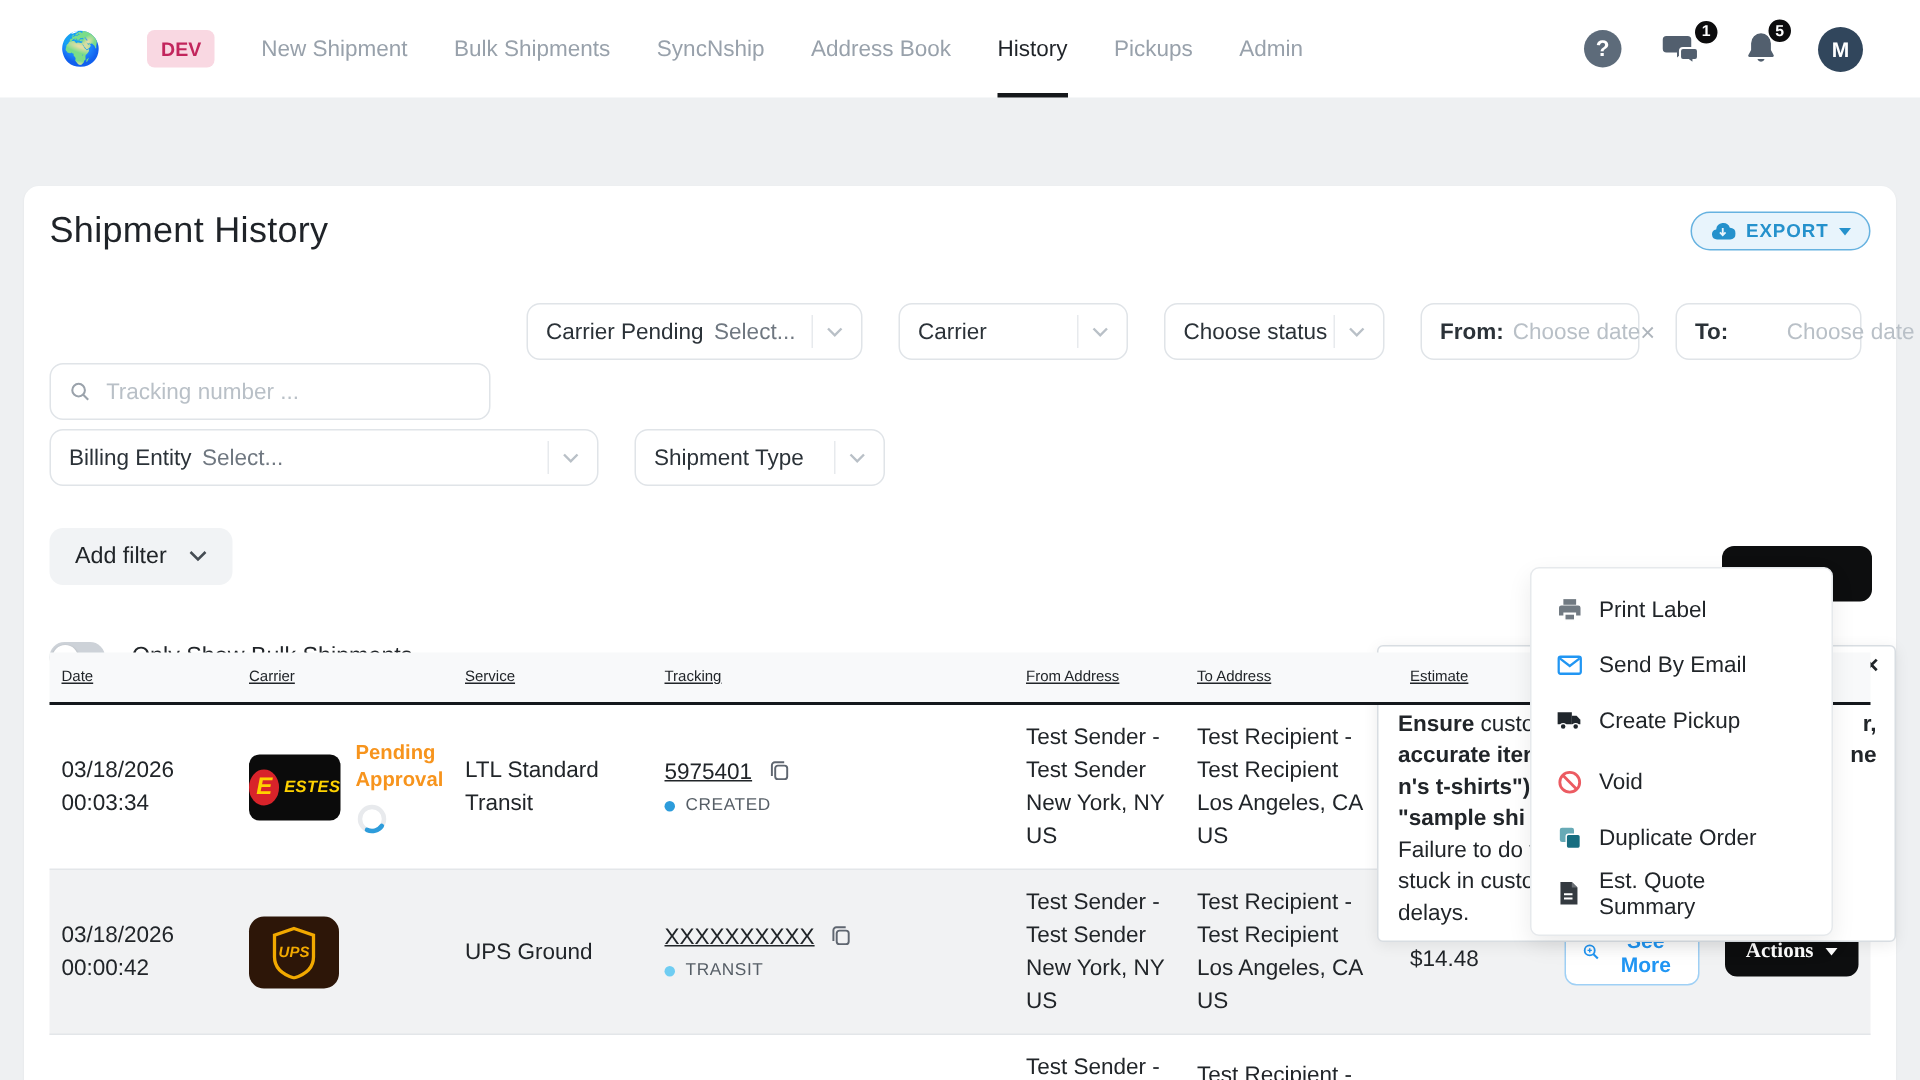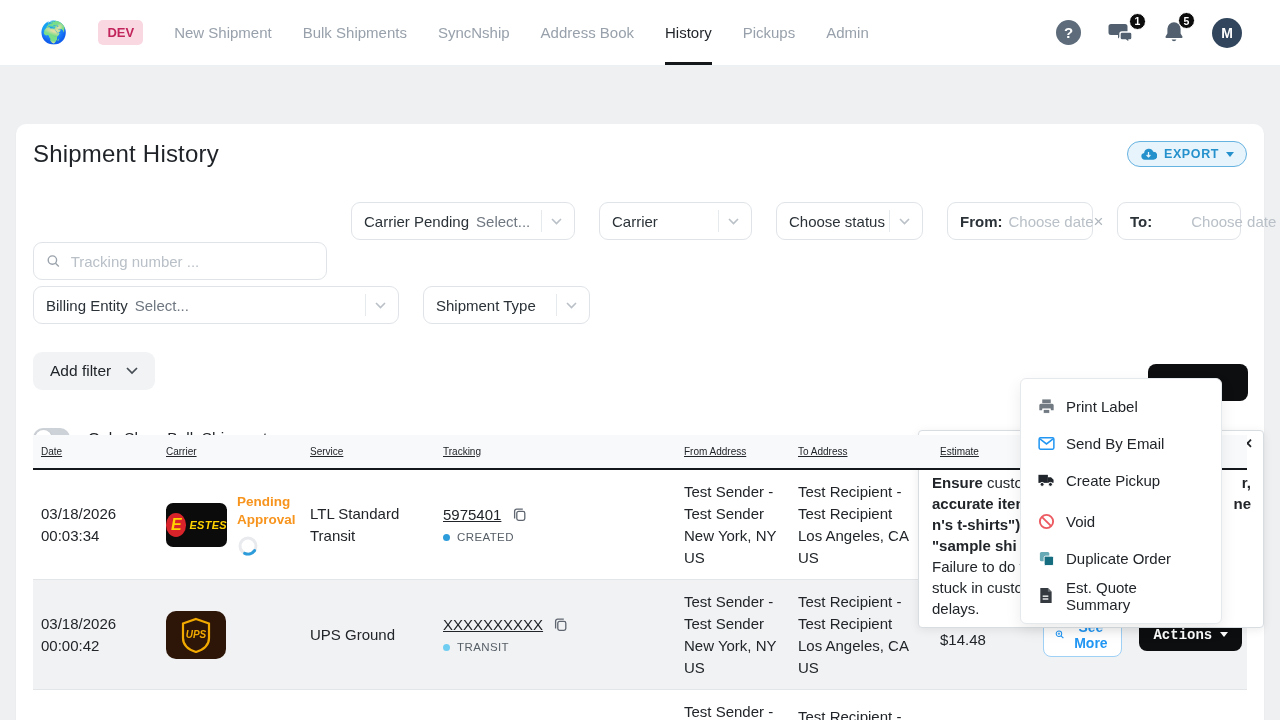--- a/index.html
+++ b/index.html
@@ -97,21 +97,21 @@
   .dot { width:7px; height:7px; border-radius:50%; }
   .dot.created { background:#2d9cdb; } .dot.transit { background:#6fcdf2; }
   .status-text { font-size:11.5px; color:#565e66; letter-spacing:.4px; }
   .estimate-cell { margin-top:10px; }
   .row-btns { display:flex; gap:17px; align-items:center; }
   .see-more { display:flex; align-items:center; gap:7px; border:1px solid #9fd0f5; background:#fff;
     color:#2196f3; font-weight:700; font-size:14px; border-radius:8px; padding:5px 11px;
     cursor:pointer; font-family:inherit; }
   .actions-btn { display:flex; align-items:center; gap:8px; background:#0d0e0f; color:#fff;
     font-weight:700; font-size:14px; border:0; border-radius:8px; padding:8px 14px;
-    cursor:pointer; font-family:Liberation Mono, monospace; }
+    cursor:pointer; font-family:Liberation Serif, serif; }
   .trow.cut .carrier-logo { align-self:start; margin-top:18px; }
   .trow.cut .addr { align-self:start; margin-top:11px; }
   .trow.cut .addr.to { margin-top:16px; }
 
   
   .partial-btn { position:absolute; left:1148px; top:364px; width:100px; height:37px;
     background:#0d0e0f; border-radius:8px; z-index:2; cursor:pointer; }
   .popover { position:absolute; left:918px; top:430px; width:346px; height:198px; background:#fff;
     border:1px solid #d8dde2; border-radius:4px; box-shadow:0 2px 10px rgba(0,0,0,.08); z-index:4; }
   .popover-close { position:absolute; top:6px; right:10px; font-size:13px; font-weight:700;

